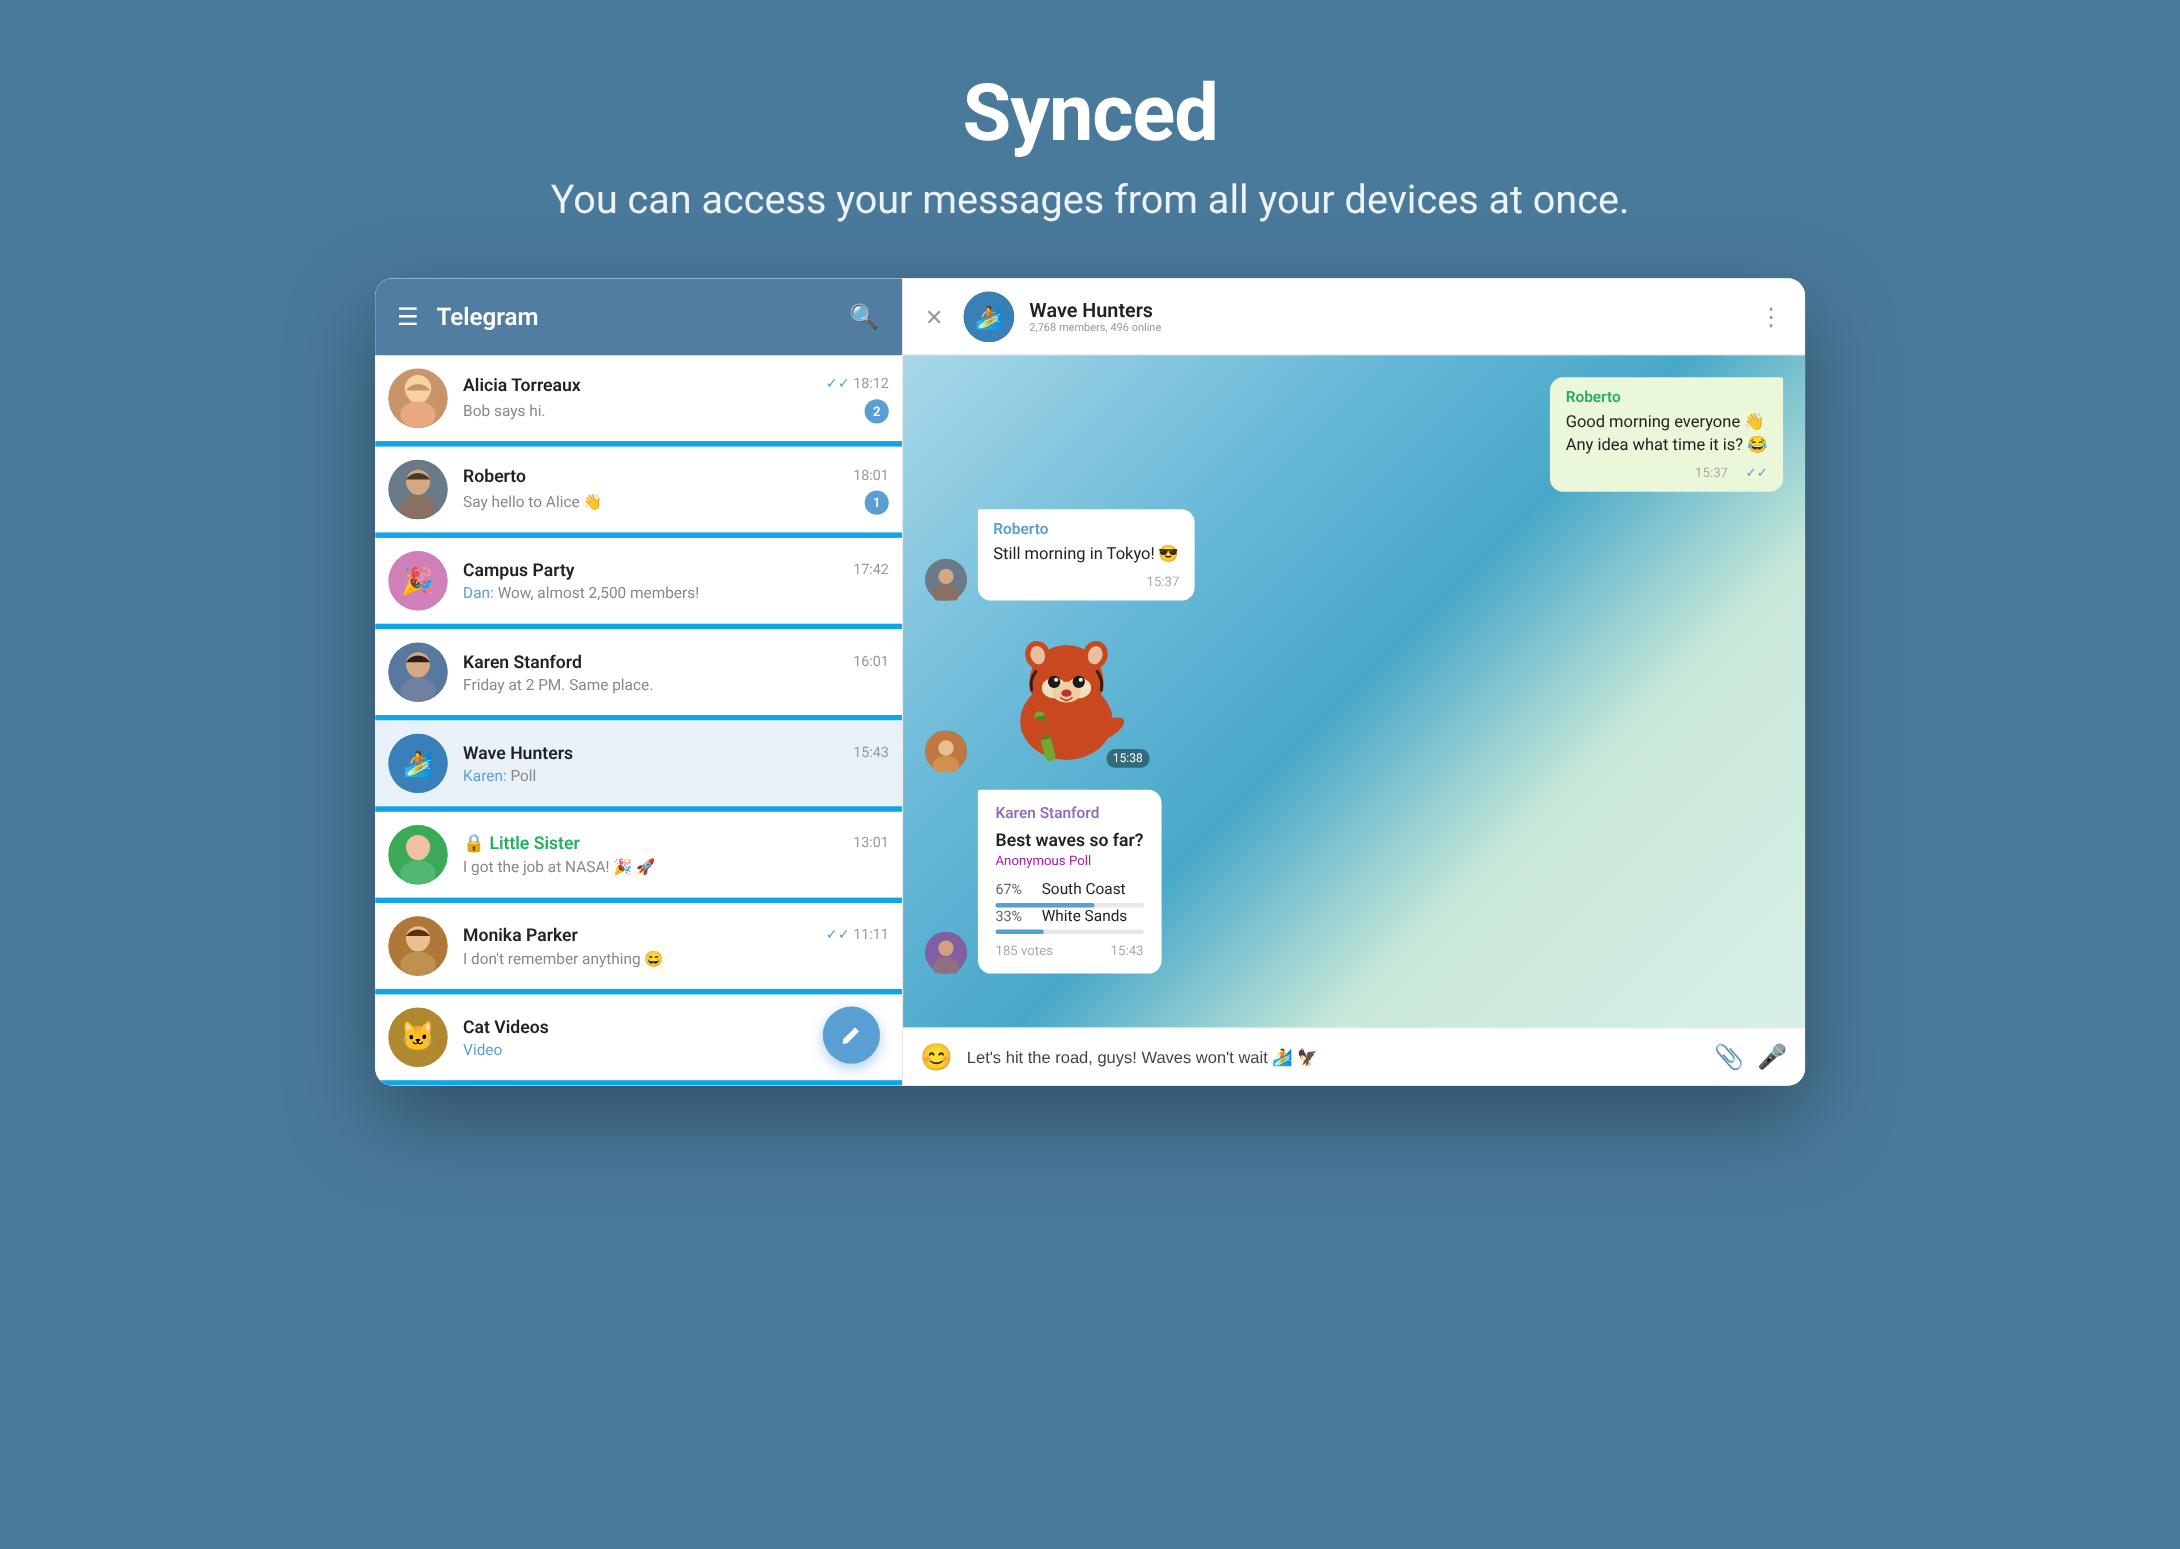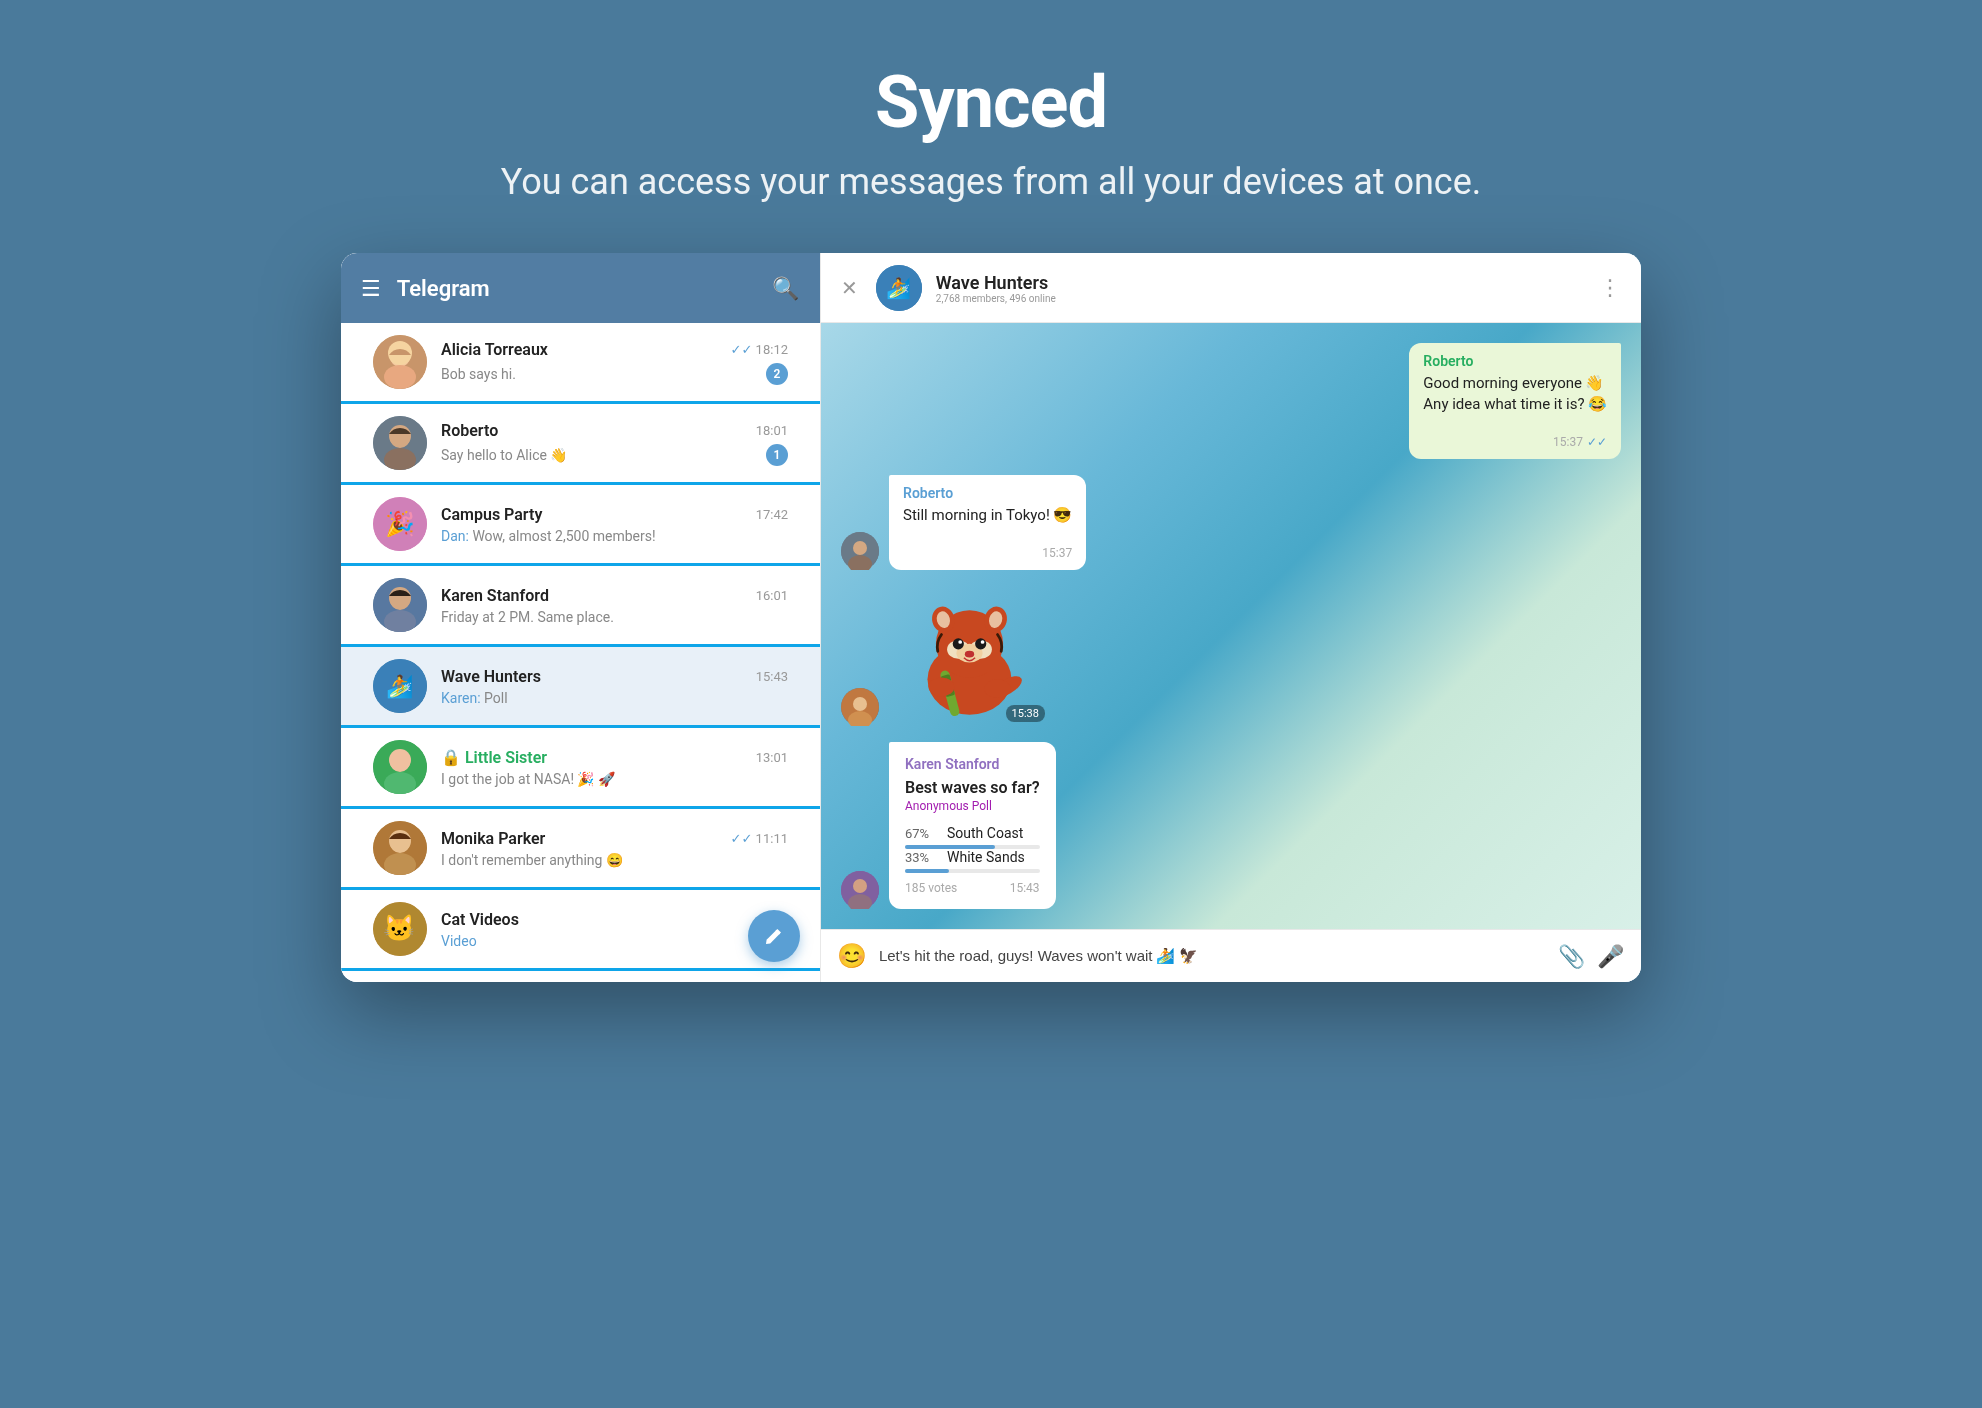--- a/index.html
+++ b/index.html
@@ -68,24 +68,24 @@
       font-size: 22px;
       cursor: pointer;
     }
     .chat-list {
       flex: 1;
       overflow-y: auto;
     }
     .chat-item {
       display: flex;
       align-items: center;
-      padding: 12px 32px;
+      padding: 12px 12px;
       gap: 14px;
       cursor: pointer;
-      border-bottom: 3px solid #0ea5e9;
+      border-bottom: 5px solid #0ea5e9;
       min-height: 76px;
     }
     .chat-item.active { background: #e8f0f8; }
     .avatar {
       width: 54px;
       height: 54px;
       border-radius: 50%;
       flex-shrink: 0;
       display: flex;
       align-items: center;
@@ -270,22 +270,22 @@
     }
     .msg-text {
       font-size: 15px;
       color: #222;
       line-height: 1.4;
     }
     .msg-meta {
       display: flex;
       justify-content: flex-end;
       align-items: center;
-      gap: 4px;
-      margin-top: 20px;
+      gap: 16px;
+      margin-top: 8px;
     }
     .msg-time {
       font-size: 12px;
       color: #aaa;
     }
     .msg-check {
       color: #5a9fd4;
       font-size: 12px;
     }
 

